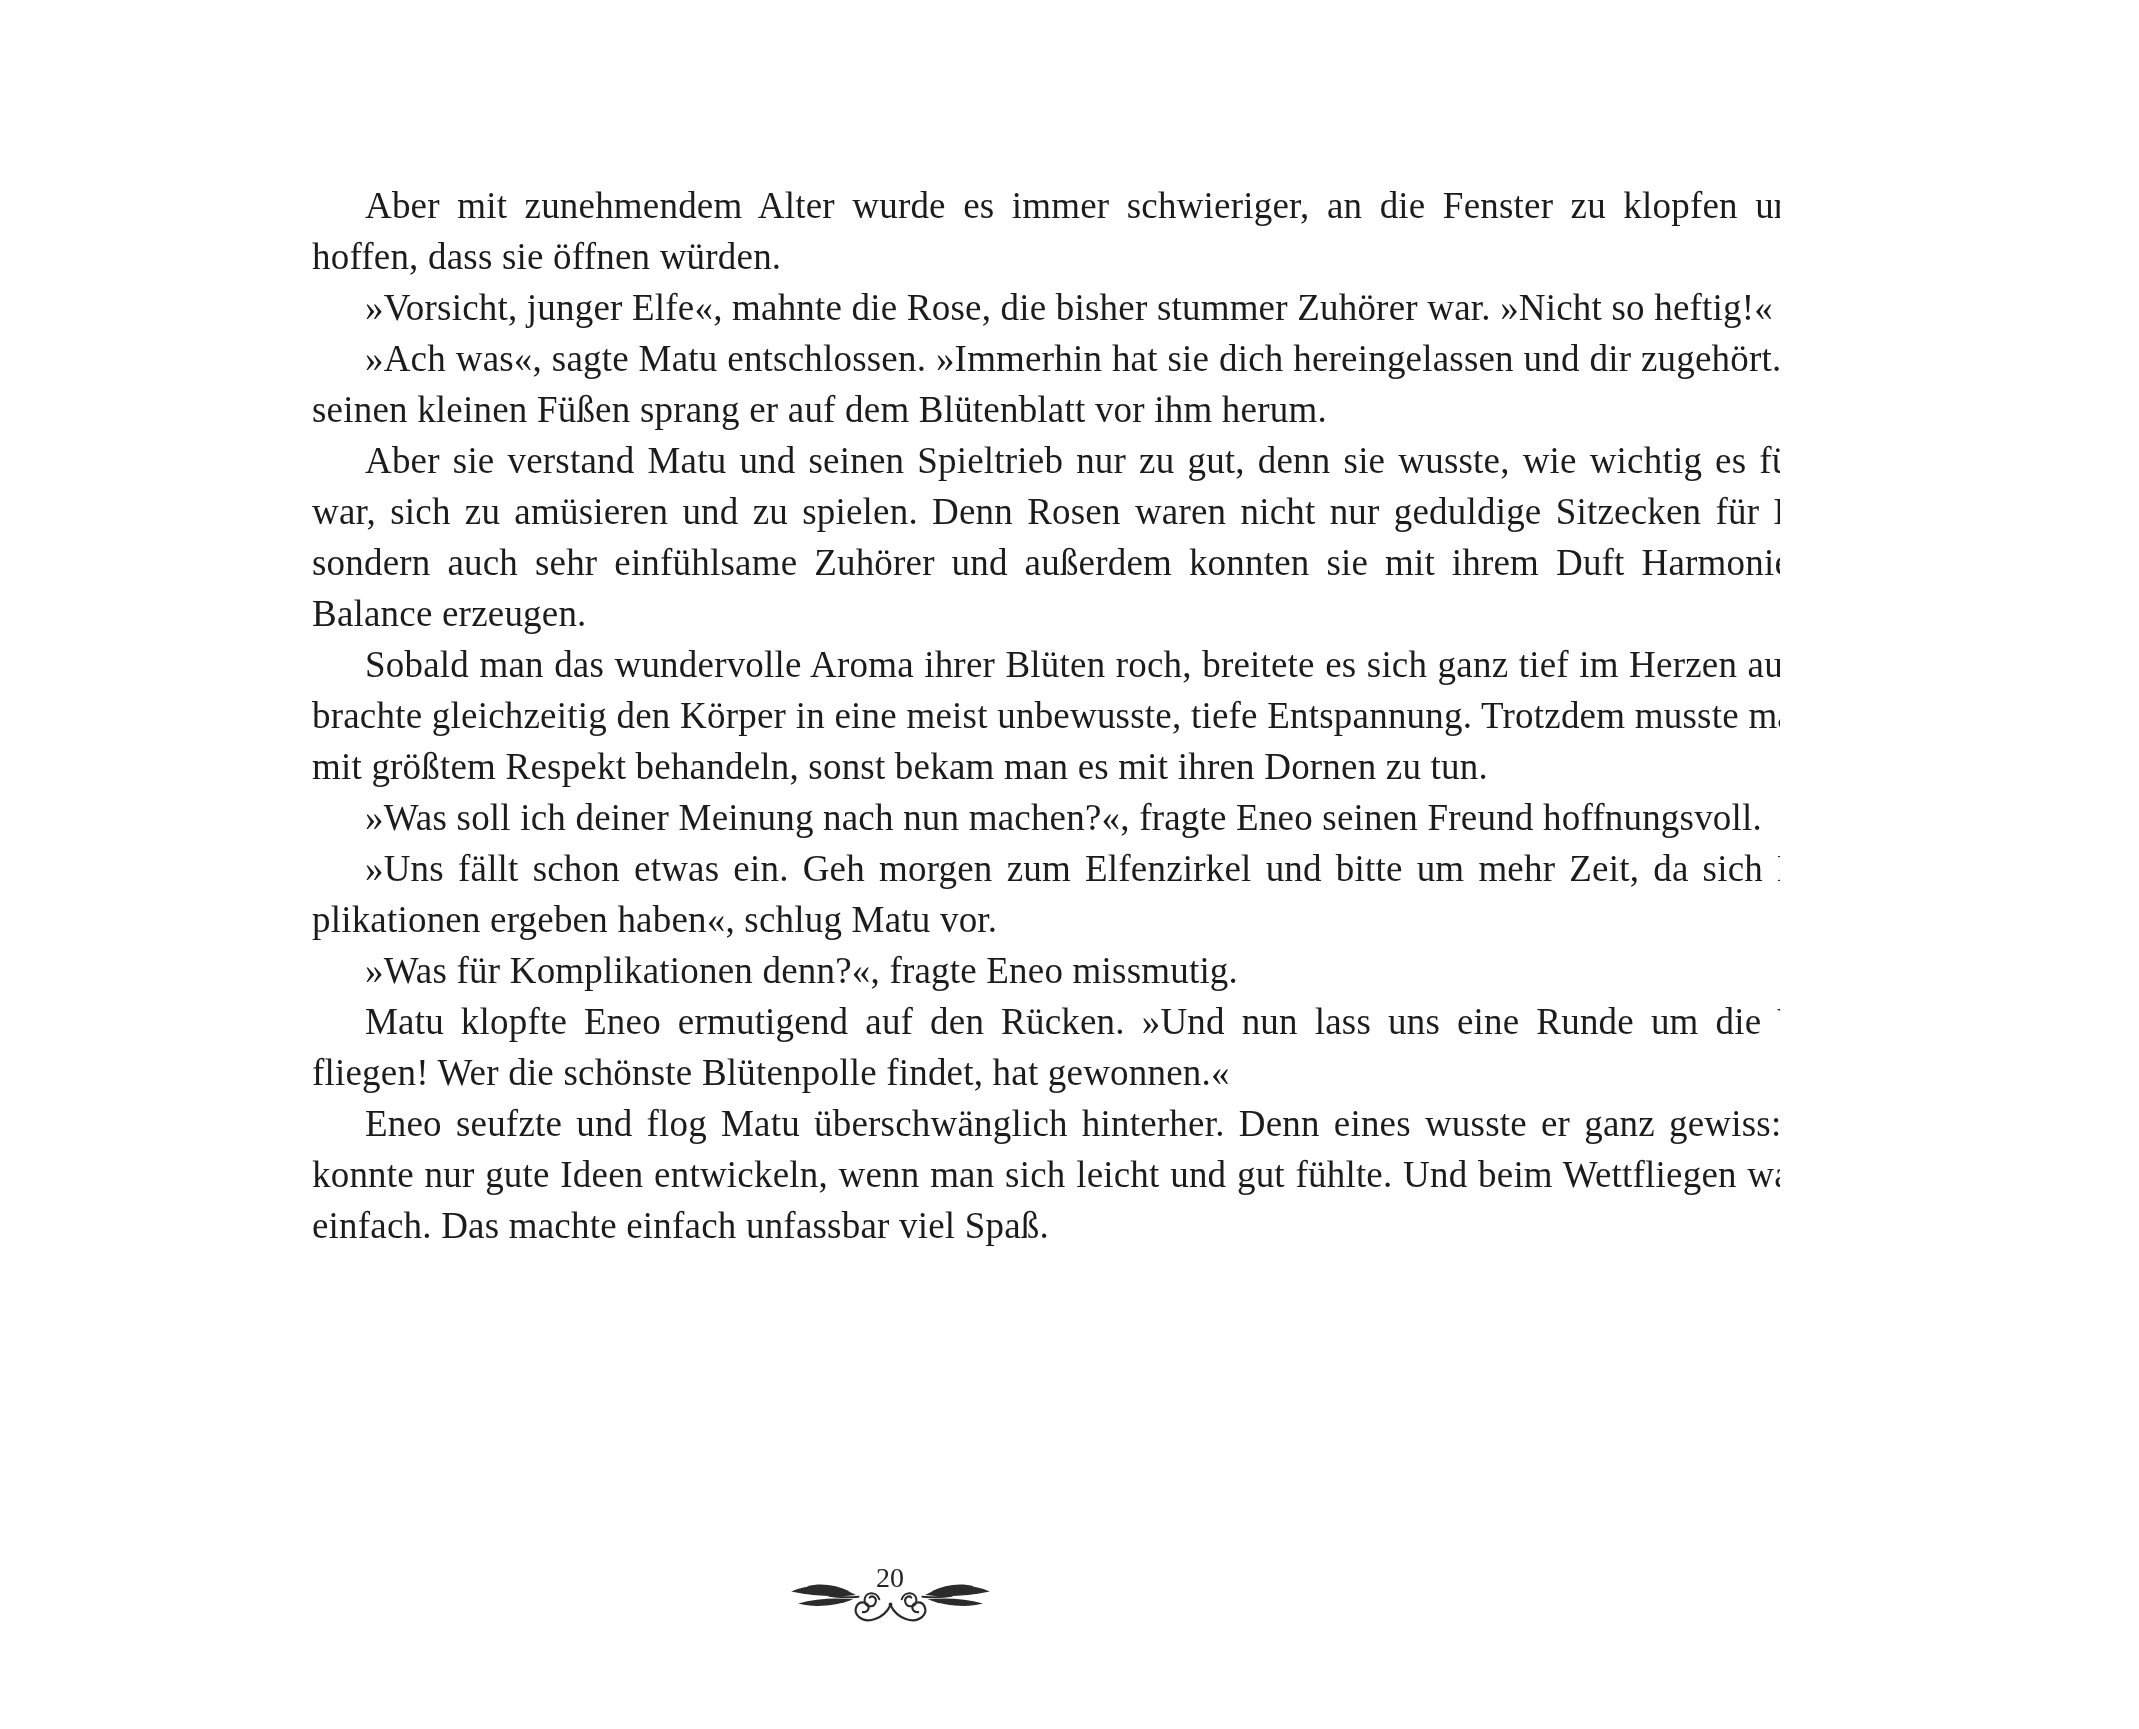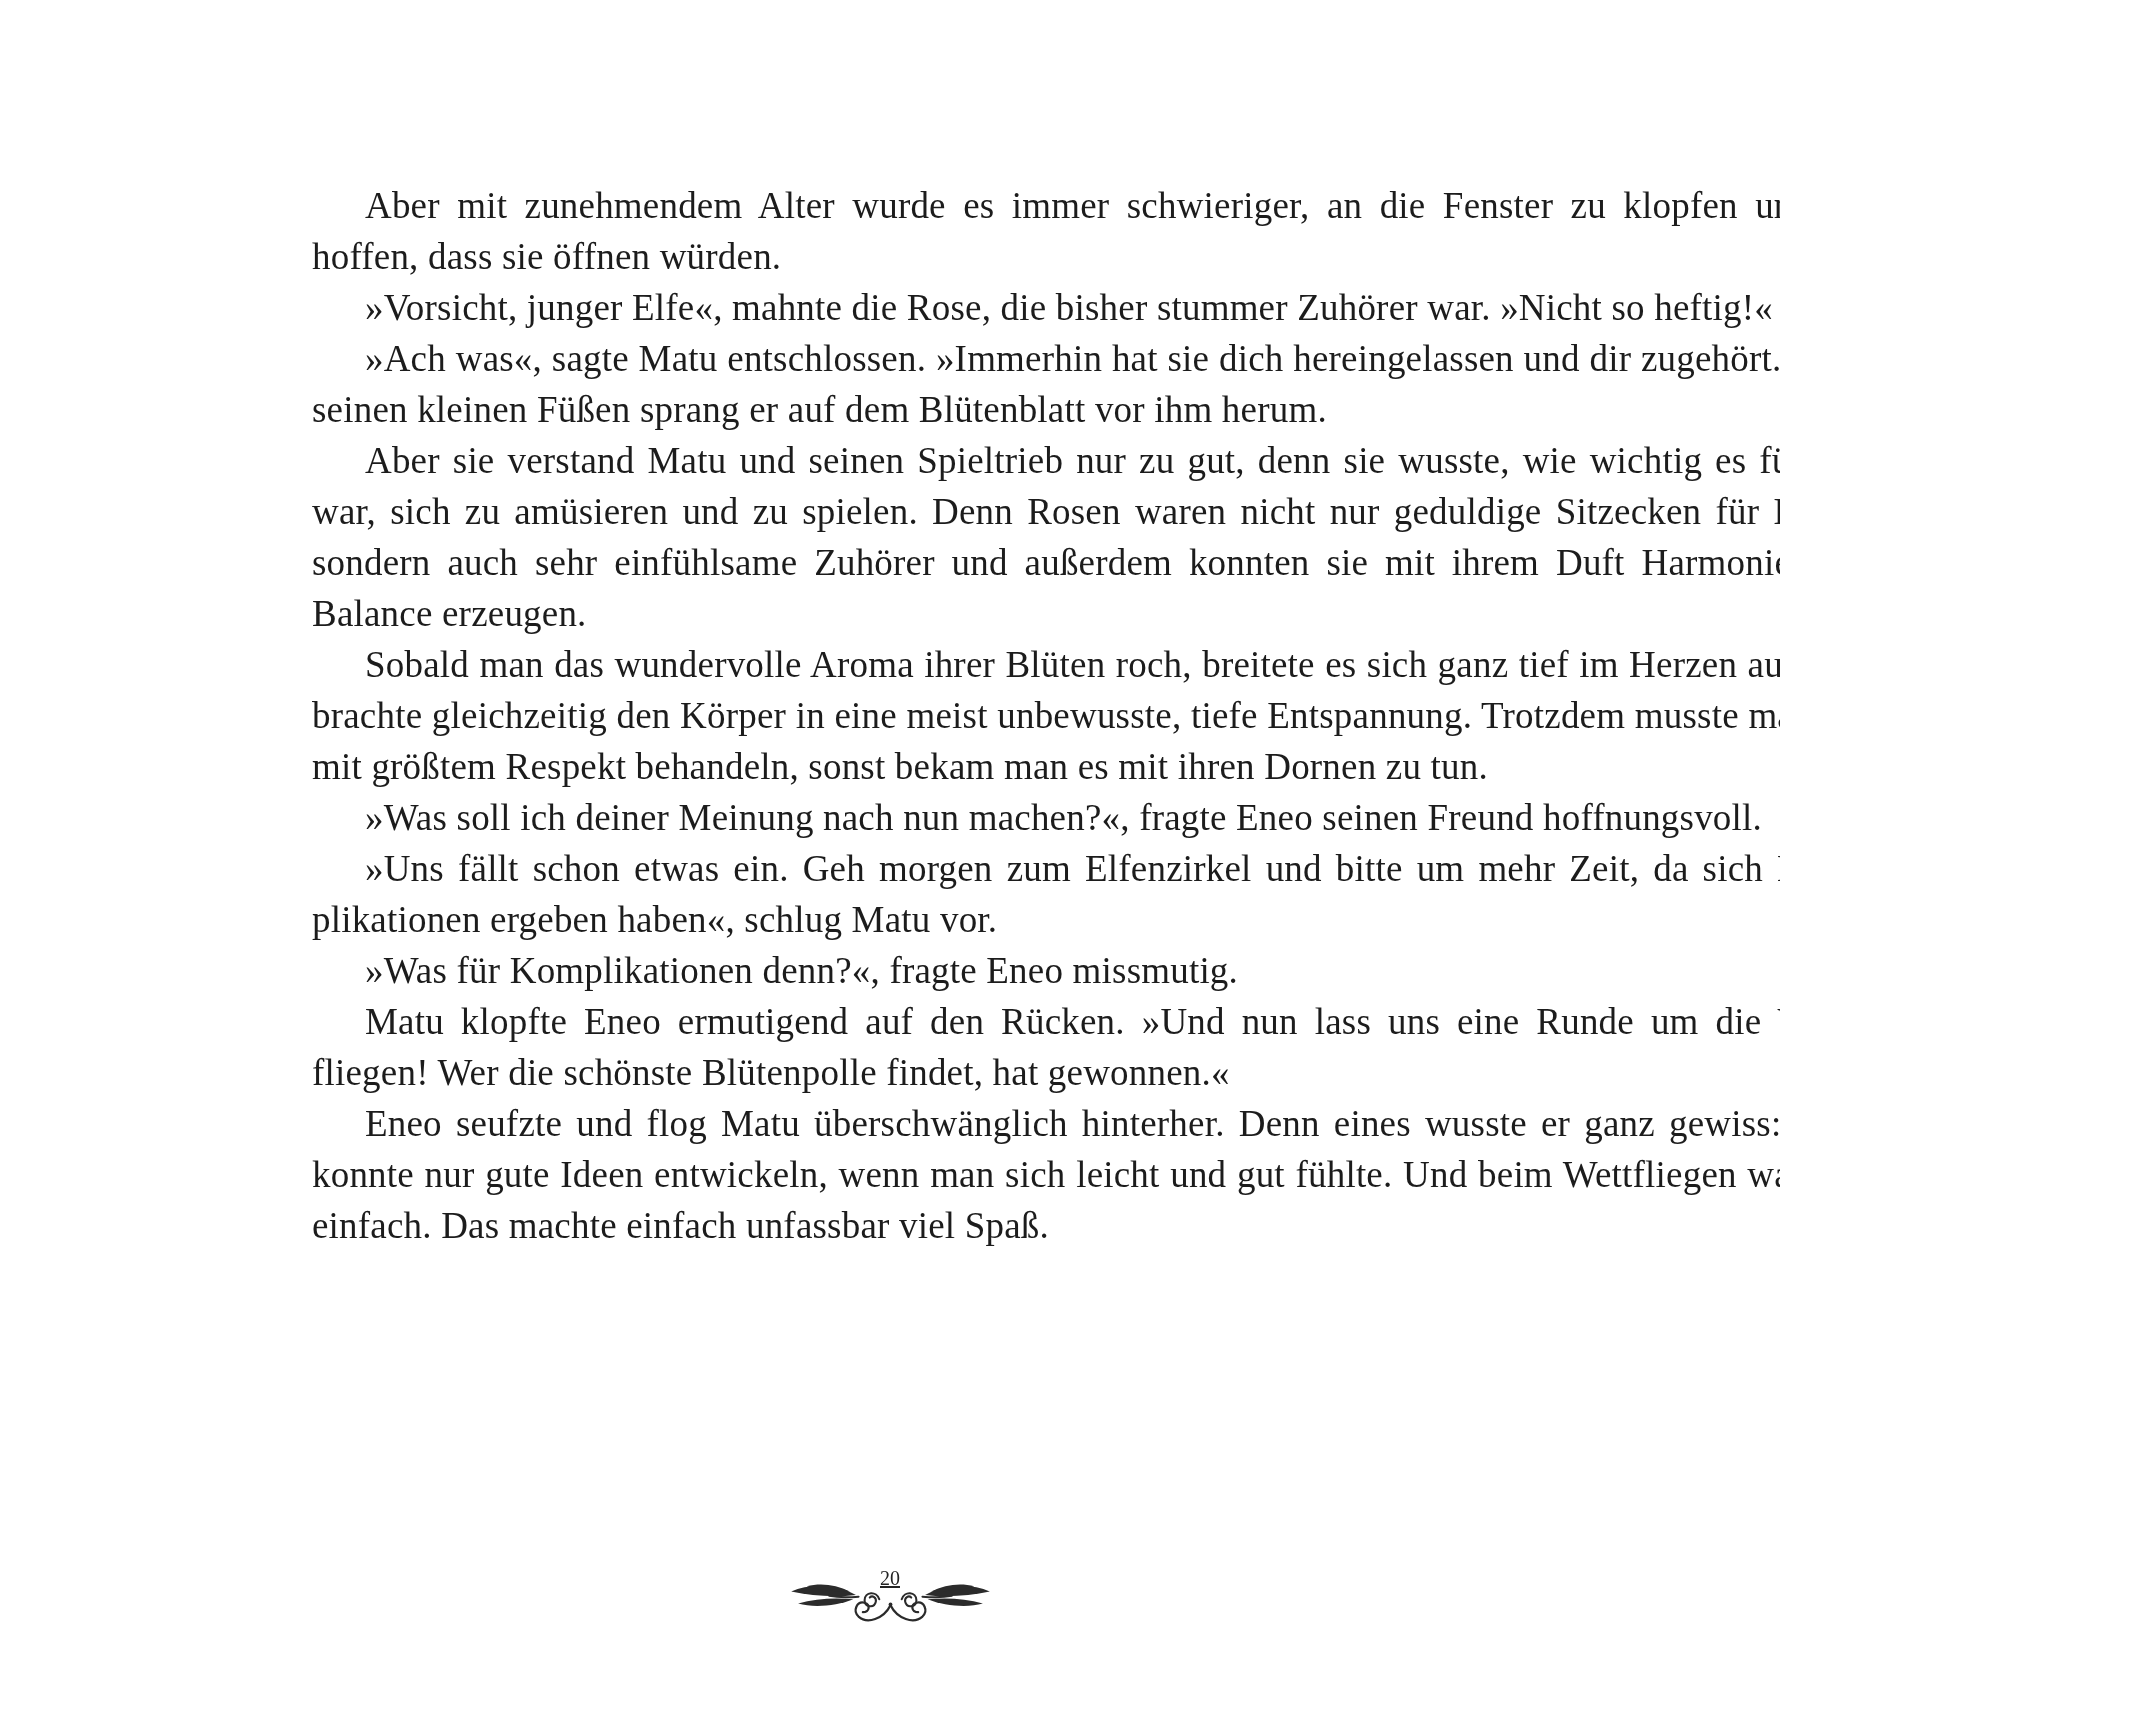--- a/index.html
+++ b/index.html
@@ -51,24 +51,23 @@
     inset: 0;
     width: 100%;
     height: 100%;
   }
   .page-number {
     position: absolute;
     left: 0;
     right: 0;
     top: 0.9px;
     text-align: center;
-    font-size: 20px;
+    font-size: 28px;
     line-height: 30px;
     color: #242424;
-    text-decoration: underline;
   }
 </style>
 </head>
 <body>
 
 <div class="page">
 
   <div class="text-block">
     <p>Aber mit zunehmendem Alter wurde es immer schwieriger, an die Fenster zu klopfen und zu hoffen, dass sie öffnen würden.</p>
     <p>»Vorsicht, junger Elfe«, mahnte die Rose, die bisher stummer Zuhörer war. »Nicht so heftig!«</p>

